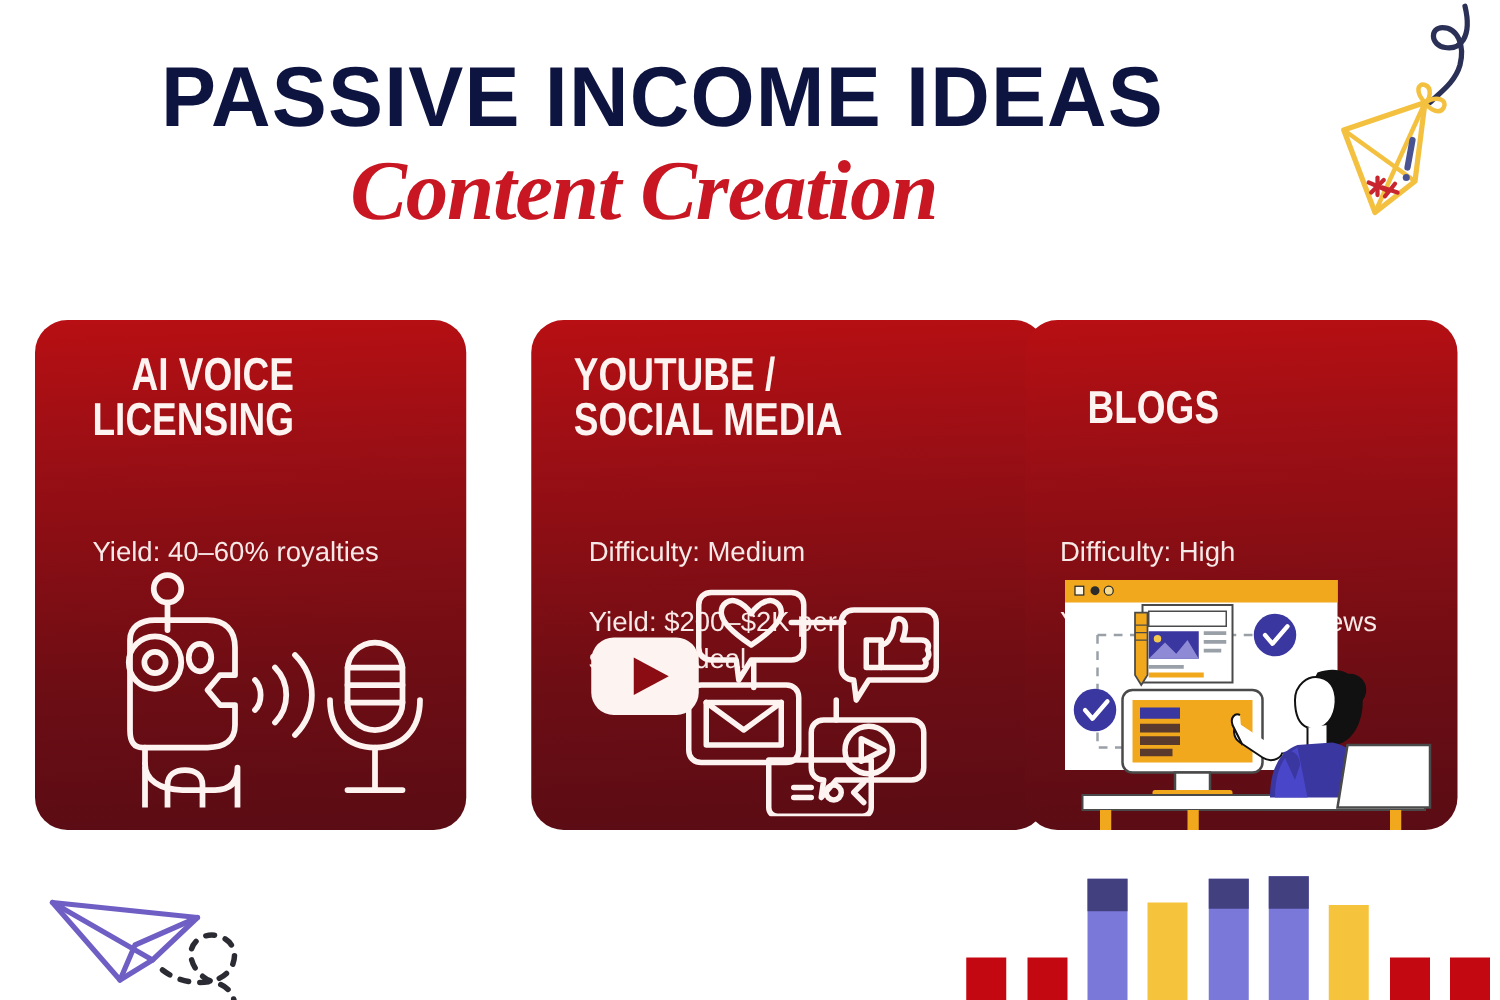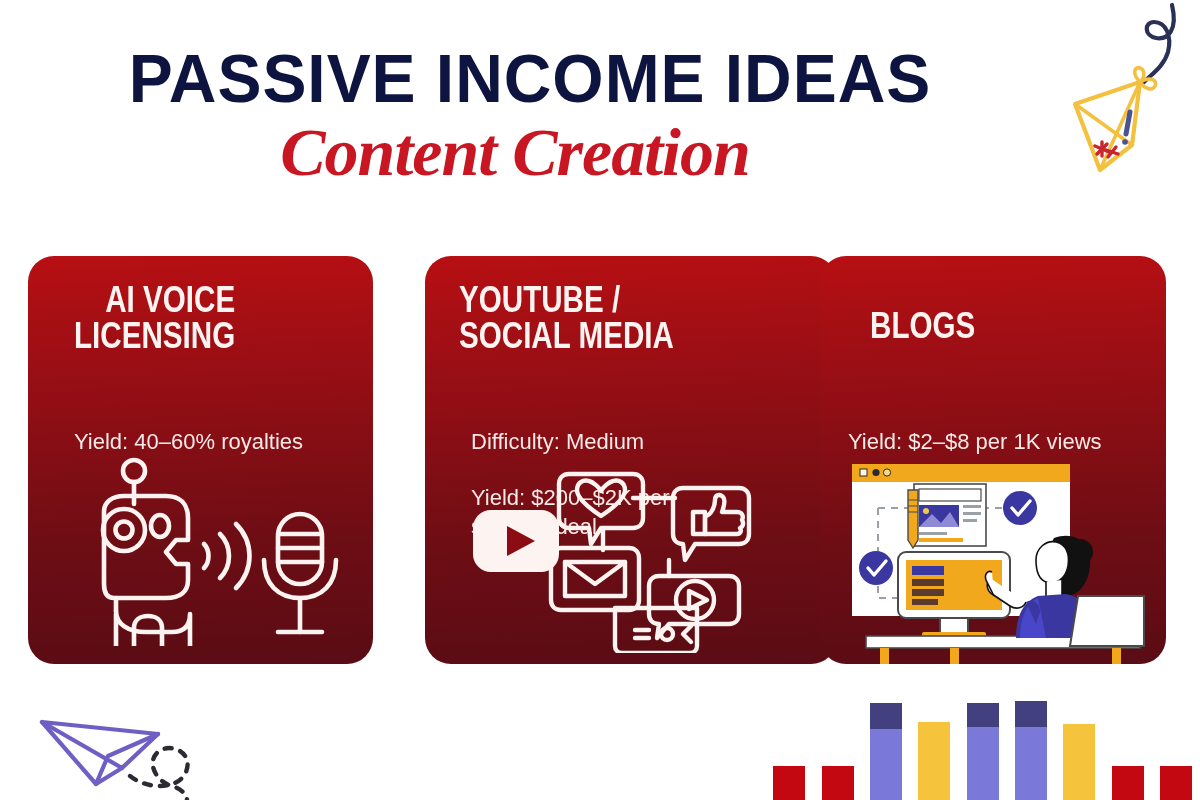--- a/index.html
+++ b/index.html
@@ -211,20 +211,21 @@
           <circle cx="224" cy="166" r="6"></circle>
           <path d="M248 158 L240 166 L248 174"></path>
         </g>
       </svg>
     </div>
   </div>
 
   <div class="card card-3">
     <div class="card-title">BLOGS</div>
     <div class="card-meta">
+      <div>Difficulty: High</div>
       <div class="nowrap">Yield: $2–$8 per 1K views</div>
     </div>
     <div class="card-art art-3">
       <svg viewBox="0 0 326 208" width="326" height="208">
 
         <rect x="12" y="8" width="218" height="152" fill="#ffffff"></rect>
         <rect x="12" y="8" width="218" height="18" fill="#f2a81d"></rect>
         <rect x="20" y="13" width="7" height="7" fill="#fff7e3" stroke="#2b2b2b" stroke-width="1"></rect>
         <circle cx="36" cy="16.5" r="3.6" fill="#2b2b2b"></circle>
         <circle cx="47" cy="16.5" r="3.6" fill="#f7d98a" stroke="#2b2b2b" stroke-width="1"></circle>

